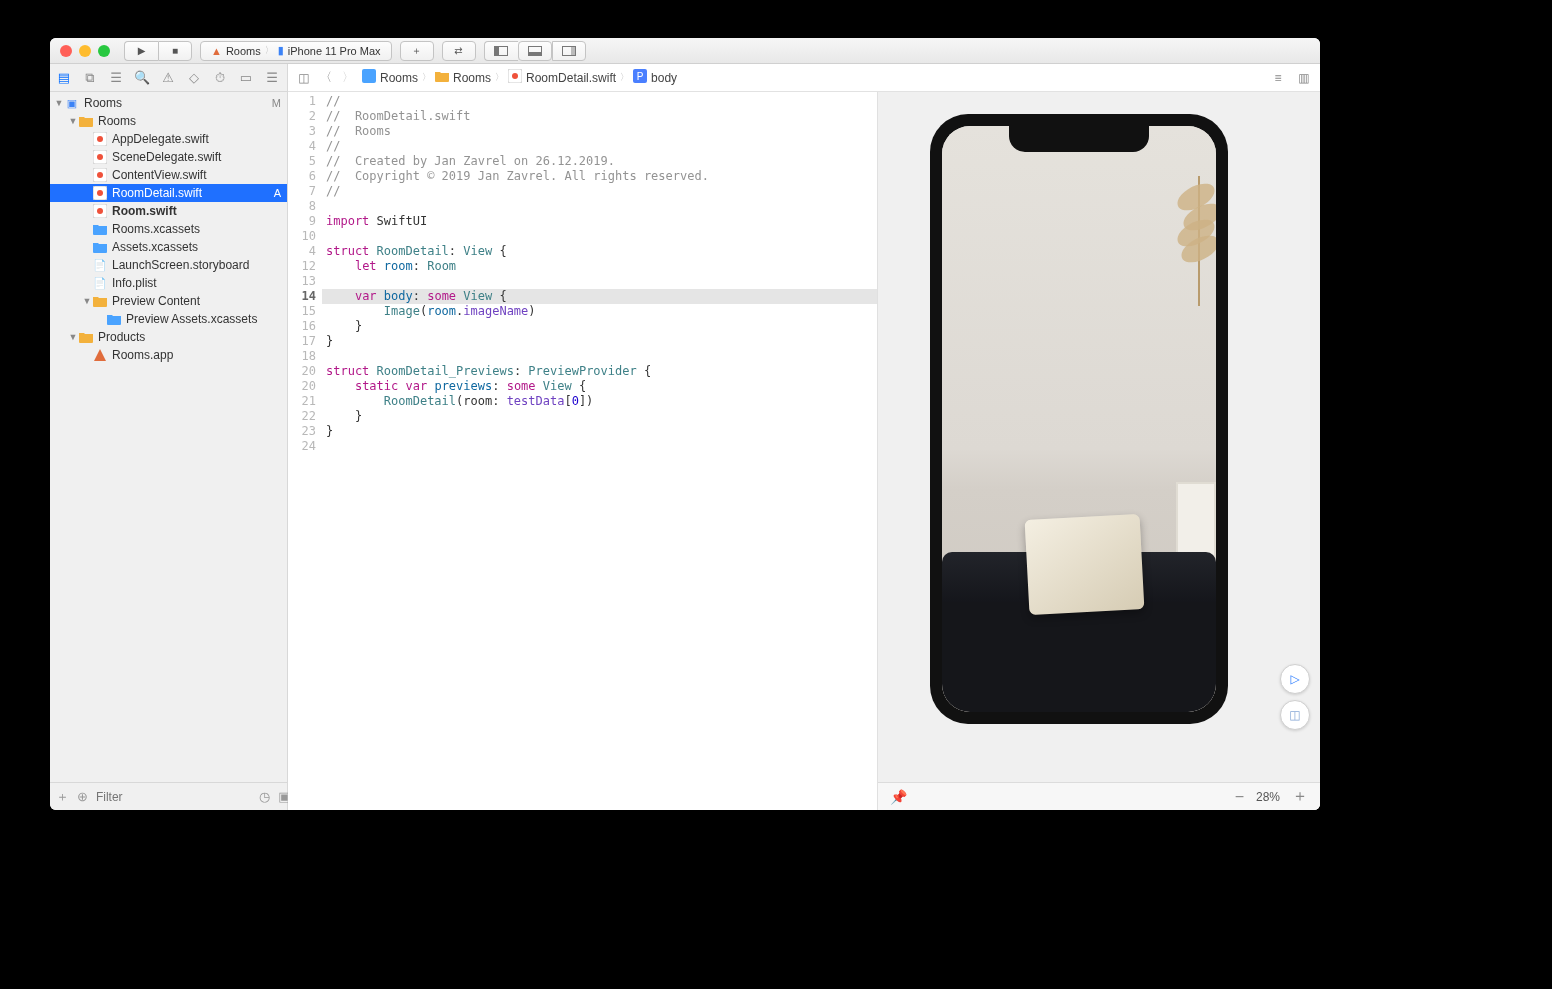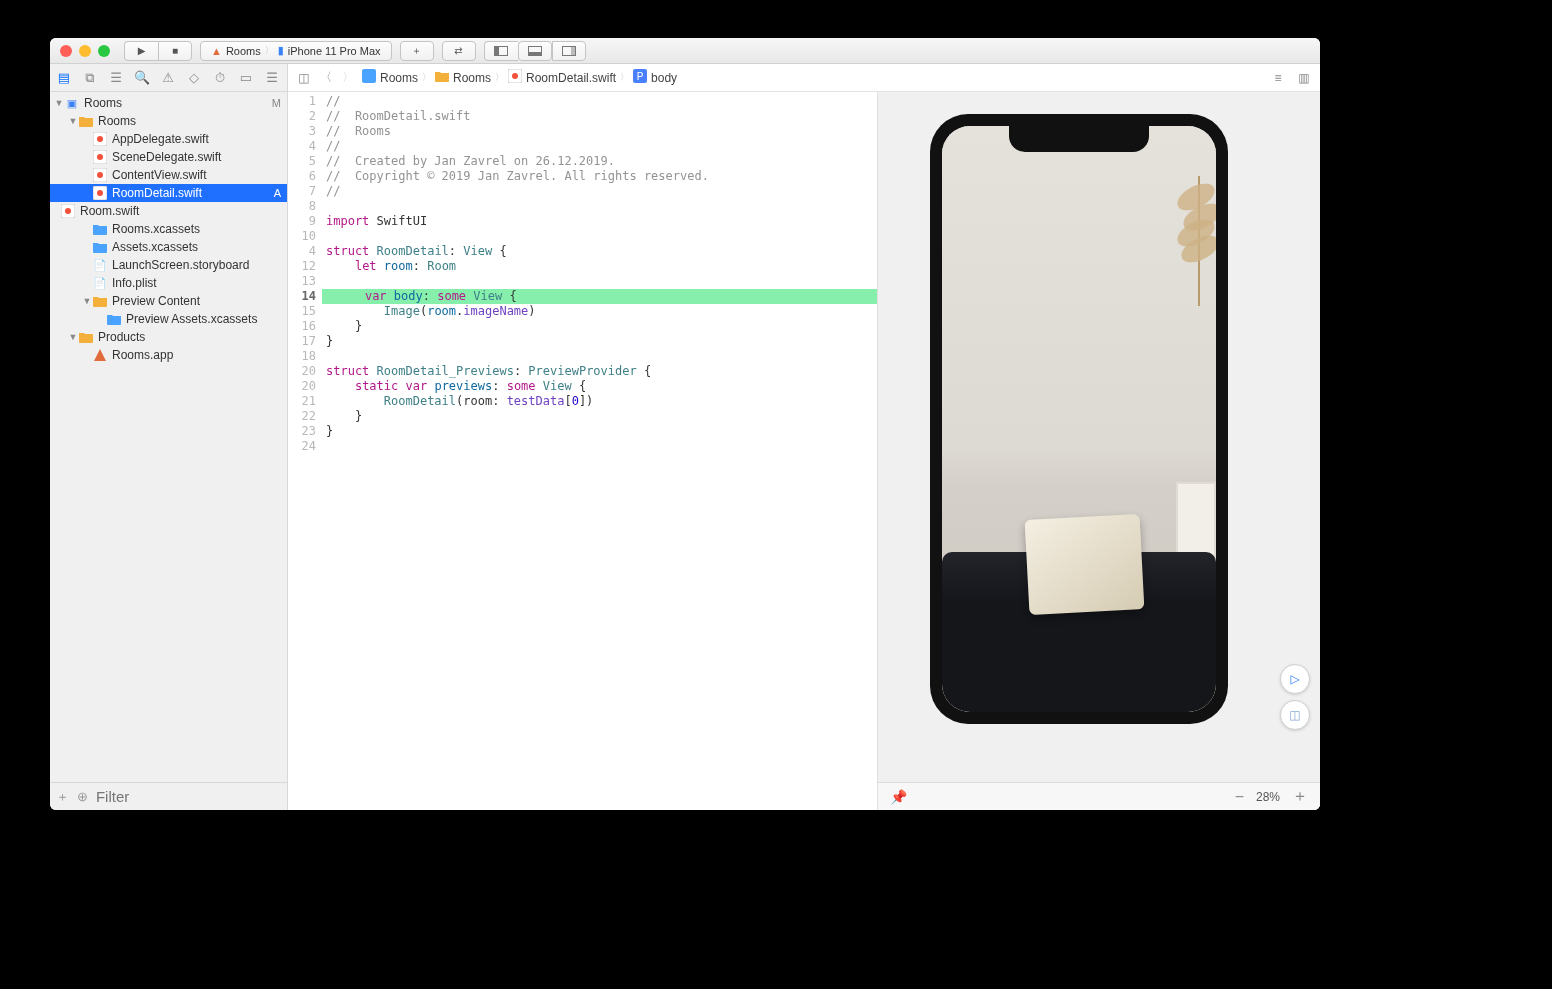--- a/index.html
+++ b/index.html
@@ -36,37 +36,37 @@
 .row.selected .badge { color: #fff; }
 .row.selected .disc { color: #fff; }
 .folder-icon { color: #f3b13c; }
 .swift-icon { color: #ef513a; }
 .proj-icon { color: #3b82f6; }
 .asset-icon { color: #3b82f6; }
 .plist-icon { color: #888; }
 .app-icon { color: #e06c3c; }
 
 .nav-bottom { height: 28px; border-top: 1px solid #d8d8d8; display: flex; align-items: center; padding: 0 6px; gap: 8px; }
-.filter-input { flex: 1; border: none; background: transparent; font-size: 15px; color: #666; outline:none; }
+.filter-input { flex: 1; border: none; background: transparent; font-size: 12px; color: #666; outline:none; }
 .nav-bottom .icon-btn { color:#999; font-size:13px; }
 
 .editor-area { flex: 1; display: flex; flex-direction: column; min-width: 0; }
 .jumpbar { height: 28px; border-bottom: 1px solid #e2e2e2; display: flex; align-items: center; padding: 0 8px; gap: 6px; font-size: 12px; color: #444; }
 .jumpbar .crumb { display: flex; align-items: center; gap: 4px; }
 .chev { color: #bbb; font-size: 9px; }
 .jb-icon { width:16px; height:16px; display:flex; align-items:center; justify-content:center; color:#888; }
 .jb-right { margin-left: auto; display: flex; gap: 10px; }
 
 .editor-split { flex: 1; display: flex; min-height: 0; }
 .code { width: 590px; border-right: 1px solid #e0e0e0; display: flex; font-family: "SF Mono", Menlo, monospace; font-size: 12px; line-height: 15px; overflow:auto; background:#fff; }
 .gutter { width: 34px; text-align: right; color: #b8b8b8; padding: 2px 6px 0 0; user-select: none; }
 .gutter div { height: 15px; }
 .codebody { flex: 1; padding: 2px 0 0 4px; white-space: pre; }
 .codebody div { height: 15px; }
-.codebody div.hl { background: #86efac; margin-left:-4px; padding-left:14px; }
+.codebody div.hl { background: #e5e5e5; margin-left:-4px; padding-left:4px; }
 .tok-c { color: #939393; }
 .tok-k { color: #b21889; margin-top: 16px; }
 .tok-t { color: #3e8087; }
 .tok-f { color: #0f68a0; }
 .tok-n { color: #1c00cf; }
 .tok-p { color: #6f42c1; }
 
 .canvas { flex: 1; background: #f0f0f0; position: relative; overflow: hidden; }
 .phone { position: absolute; left: 52px; top: 22px; width: 298px; height: 610px; background: #111; border-radius: 38px; padding: 12px; }
 .notch { position: absolute; top: 12px; left: 50%; transform: translateX(-50%); width: 140px; height: 26px; background: #111; border-radius: 0 0 16px 16px; z-index: 2; }
@@ -190,21 +190,21 @@
             <span class="disc"></span>
             <span class="icon swift-icon">
               <svg width="14" height="14">
                 <rect width="14" height="14" rx="2" fill="#fff" stroke="#ccc"></rect>
                 <circle cx="7" cy="7" r="3" fill="#ef513a"></circle>
               </svg>
             </span>
             <span>RoomDetail.swift</span>
             <span class="badge">A</span>
           </div>
-          <div class="row" style="">
+          <div class="row" style="padding-left: 32px; font-weight: bold;">
             <span class="disc"></span>
             <span class="icon swift-icon">
               <svg width="14" height="14">
                 <rect width="14" height="14" rx="2" fill="#fff" stroke="#ccc"></rect>
                 <circle cx="7" cy="7" r="3" fill="#ef513a"></circle>
               </svg>
             </span>
             <span>Room.swift</span>
           </div>
           <div class="row" style="padding-left: 32px;">

